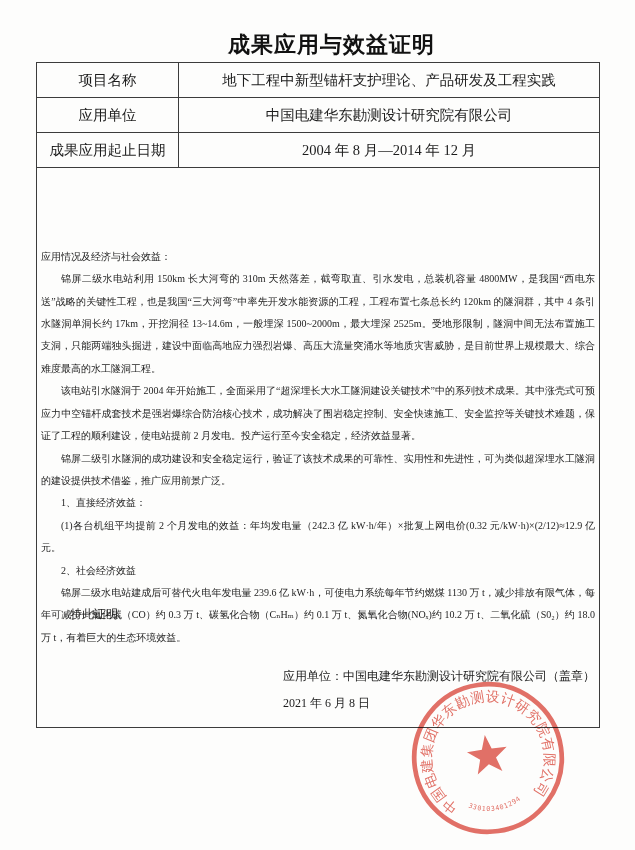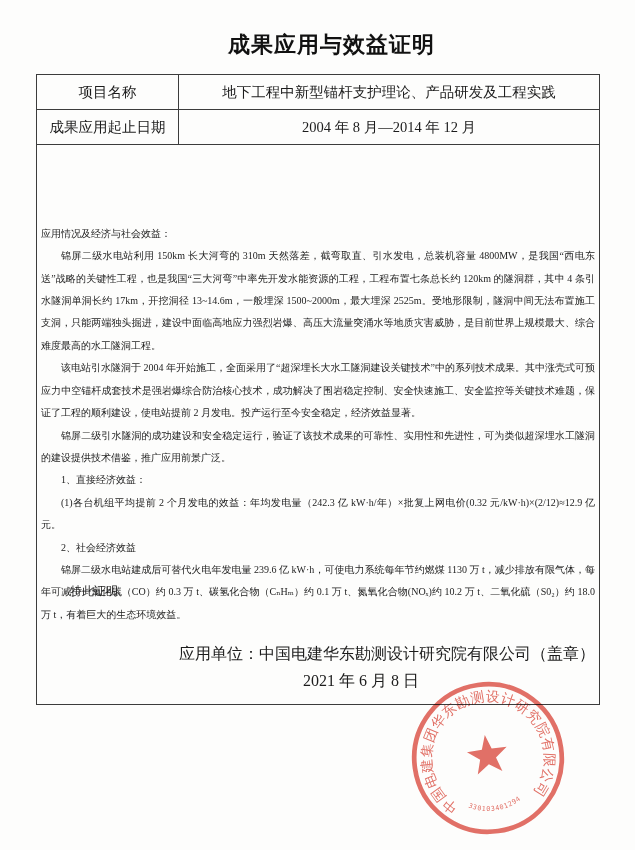--- a/index.html
+++ b/index.html
@@ -23,21 +23,21 @@
     width: 100%;
     text-align: center;
     font-size: 22px;
     font-weight: bold;
     letter-spacing: 1px;
     color: #111;
   }
   table.cert {
     position: absolute;
     left: 36px;
-    top: 74px;
+    top: 62px;
     width: 563px;
     border-collapse: collapse;
     table-layout: fixed;
   }
   table.cert, table.cert td {
     border: 1.4px solid #3c3c3c;
   }
   table.cert td {
     font-size: 14.5px;
     text-align: center;
@@ -62,22 +62,22 @@
     position: absolute;
     left: 9px;
     top: 438px;
     font-size: 12px;
     text-indent: 2em;
   }
   .signature-block {
     position: absolute;
     right: 4px;
     bottom: 10px;
-    text-align: center;
-    font-size: 16px;
+    text-align: left;
+    font-size: 12px;
     line-height: 27px;
   }
   .signature-date { padding-right: 52px; }
   .seal {
     position: absolute;
     left: 409px;
     top: 679px;
     width: 158px;
     height: 158px;
     opacity: 0.82;
@@ -97,20 +97,24 @@
     <colgroup>
       <col style="width:142px">
         <col style="width:95px">
         <col style="width:165px">
         <col style="width:161px">
     </colgroup>
     <tbody>
         <tr>
       <td class="label-cell hdr-row">项目名称</td>
       <td colspan="3">地下工程中新型锚杆支护理论、产品研发及工程实践</td>
+    </tr>
+    <tr>
+      <td class="label-cell hdr-row">应用单位</td>
+      <td colspan="3">中国电建华东勘测设计研究院有限公司</td>
     </tr>
     <tr>
       <td class="label-cell hdr-row">成果应用起止日期</td>
       <td colspan="3">2004 年 8 月—2014 年 12 月</td>
     </tr>
     <tr>
       <td colspan="4" class="body-cell">
         <div class="body-text">
           <p class="no-indent">应用情况及经济与社会效益：</p>
           <p>锦屏二级水电站利用 150km 长大河弯的 310m 天然落差，截弯取直、引水发电，总装机容量 4800MW，是我国“西电东送”战略的关键性工程，也是我国“三大河弯”中率先开发水能资源的工程，工程布置七条总长约 120km 的隧洞群，其中 4 条引水隧洞单洞长约 17km，开挖洞径 13~14.6m，一般埋深 1500~2000m，最大埋深 2525m。受地形限制，隧洞中间无法布置施工支洞，只能两端独头掘进，建设中面临高地应力强烈岩爆、高压大流量突涌水等地质灾害威胁，是目前世界上规模最大、综合难度最高的水工隧洞工程。</p>

